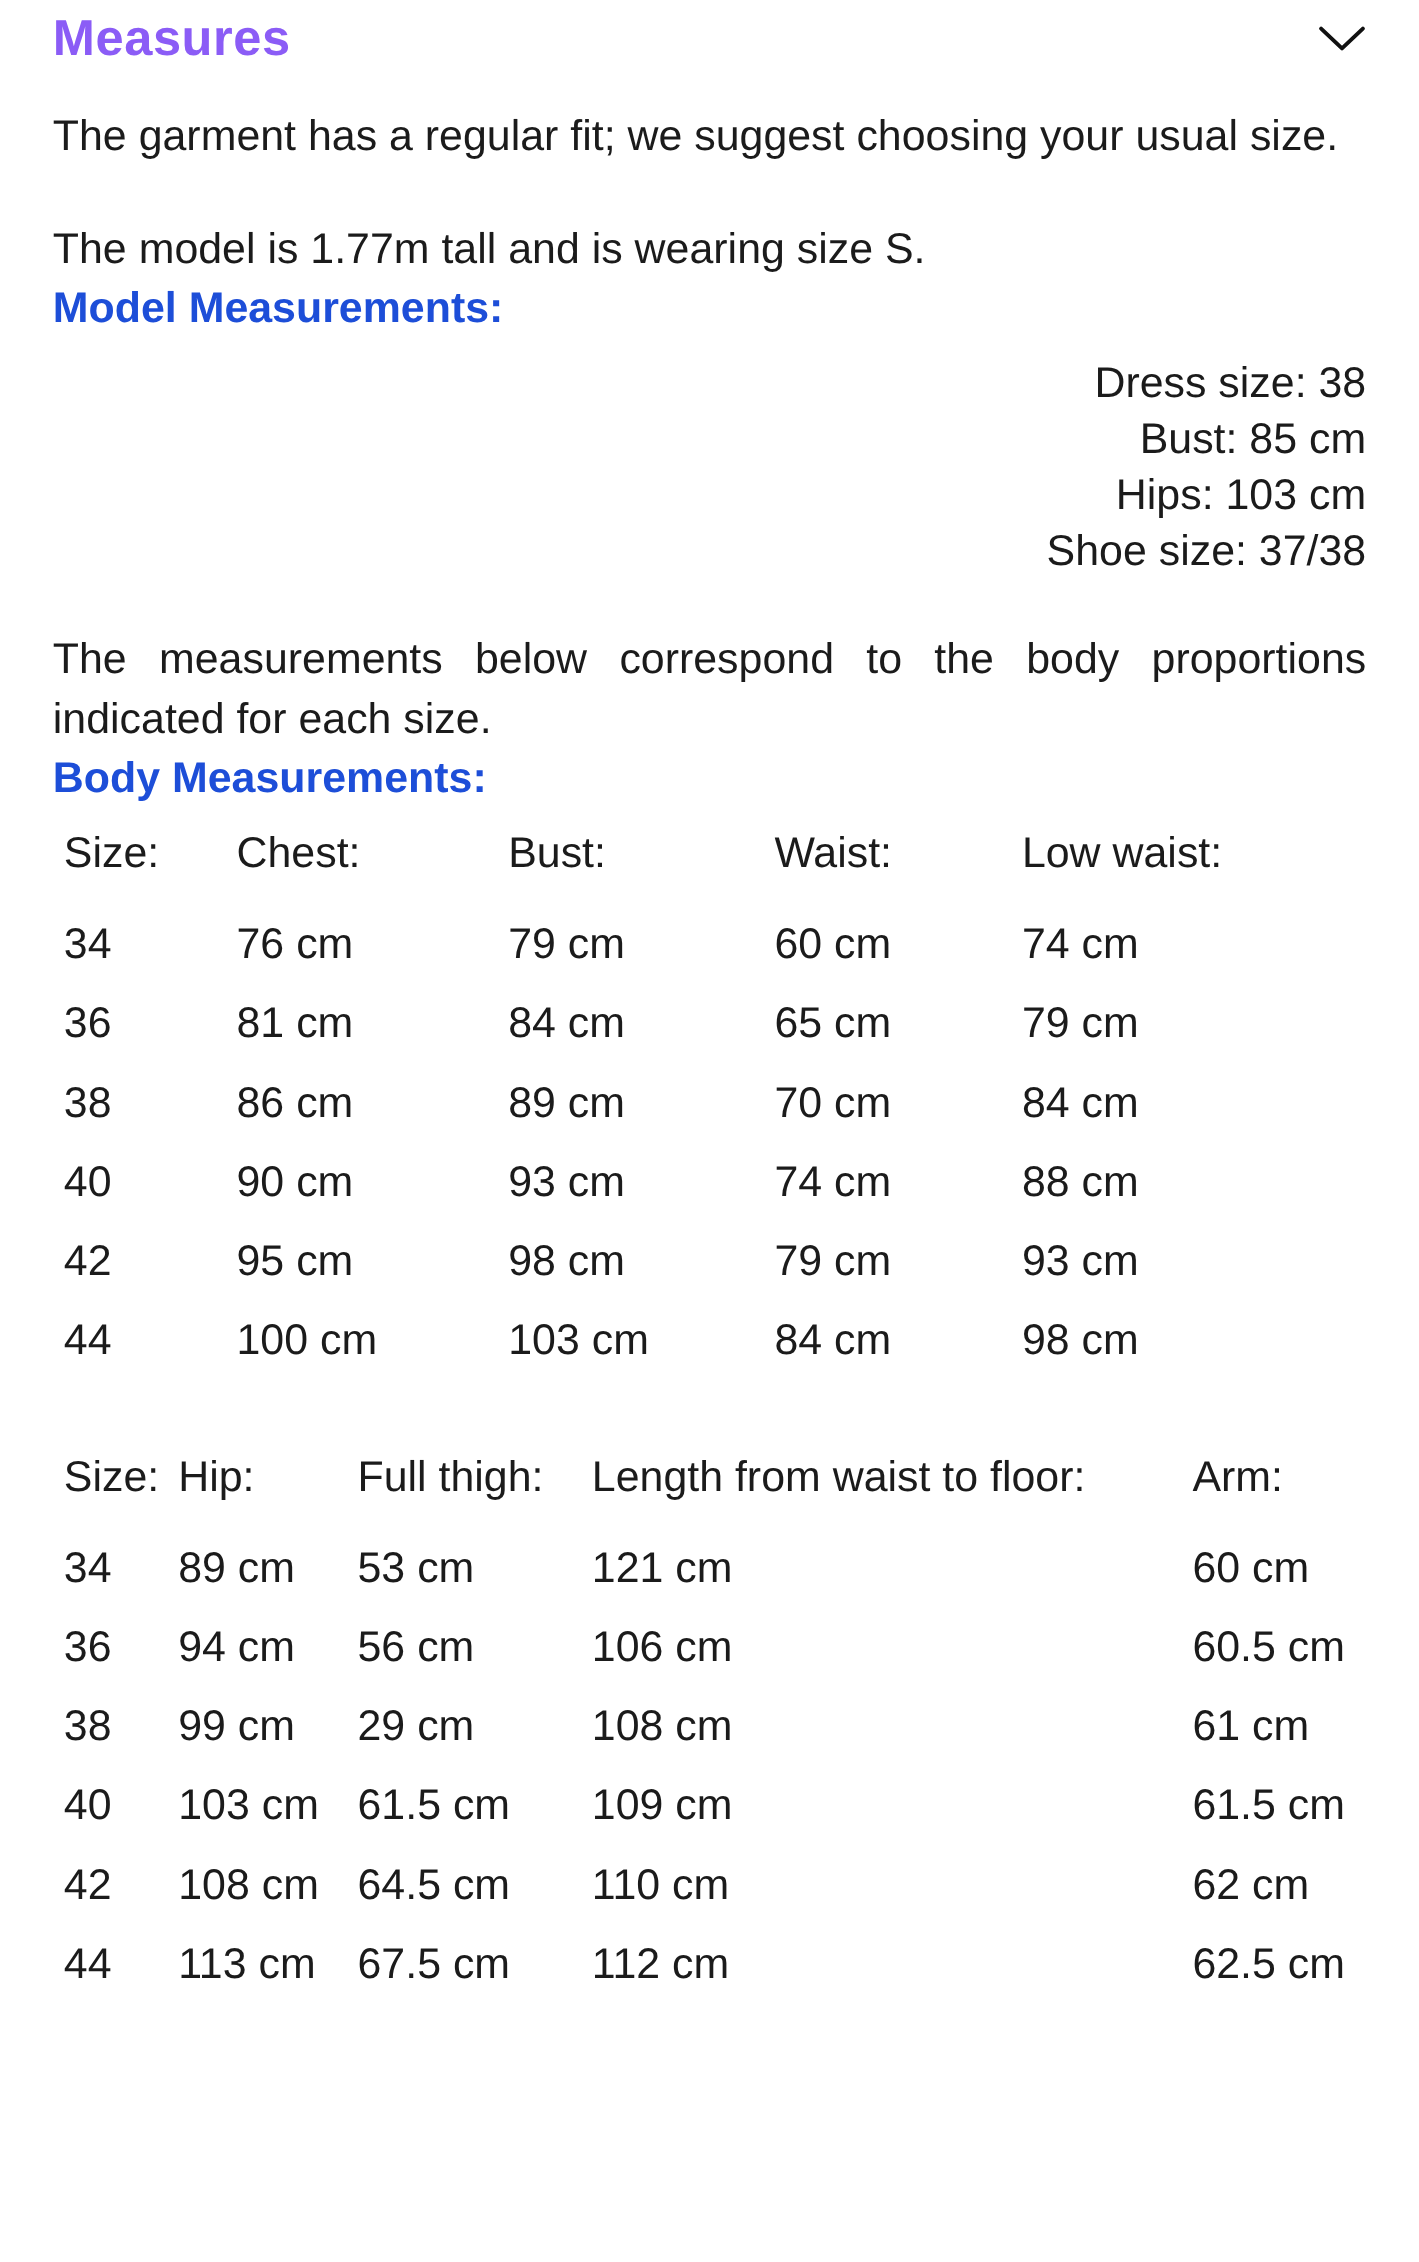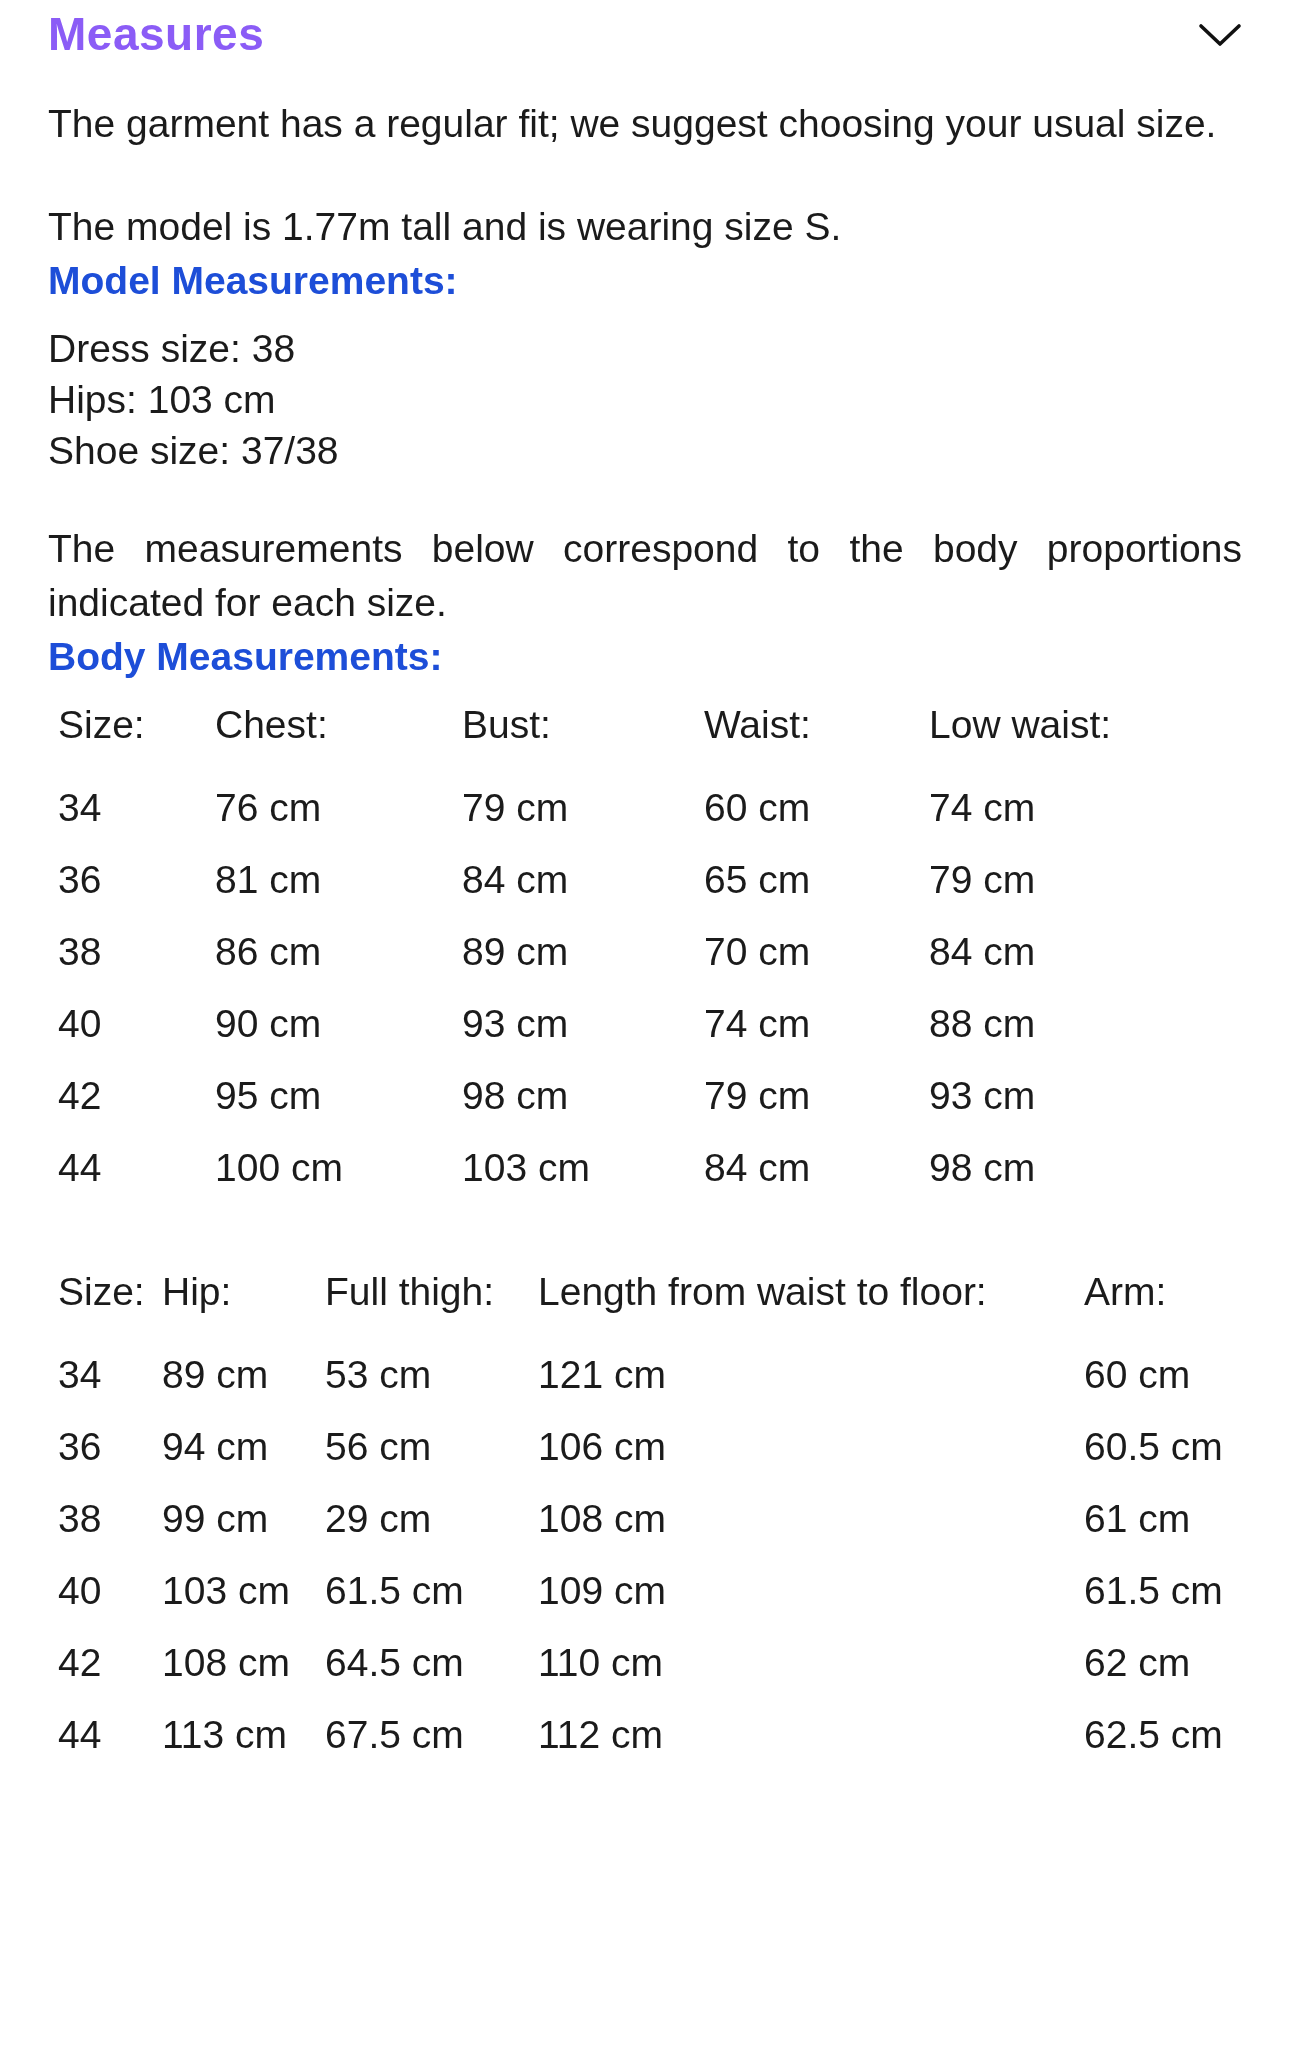--- a/index.html
+++ b/index.html
@@ -45,20 +45,21 @@
     color: #1d4ed8;
   }
   .h-model { margin-top: 42px; }
   .h-body  { margin-top: 52px; }
   ul.model-list {
     list-style: none;
     margin: 15px 0 0 0;
     padding: 0;
     font-size: 39px;
     line-height: 51px;
+    text-align: right;
   }
   .para-note { margin-top: 46px; }
   table.measure-table {
     border-collapse: collapse;
     table-layout: fixed;
     width: 1194px;
     margin-left: 10px;
     font-size: 39px;
   }
   .t-upper { margin-top: 14px; }
@@ -98,20 +99,21 @@
 </div>
 
 <p class="para para-fit">The garment has a regular fit; we suggest choosing your usual size.</p>
 
 <p class="para para-model">The model is 1.77m tall and is wearing size S.</p>
 
 <h2 class="sub-heading h-model">Model Measurements:</h2>
 
 <ul class="model-list">
     <li>Dress size: 38</li>
+    <li>Bust: 85 cm</li>
     <li>Hips: 103 cm</li>
     <li>Shoe size: 37/38</li>
   </ul>
 
 <p class="para para-note">The measurements below correspond to the body proportions indicated for each size.</p>
 
 <h2 class="sub-heading h-body">Body Measurements:</h2>
 
 <table class="measure-table t-upper">
   <colgroup>

